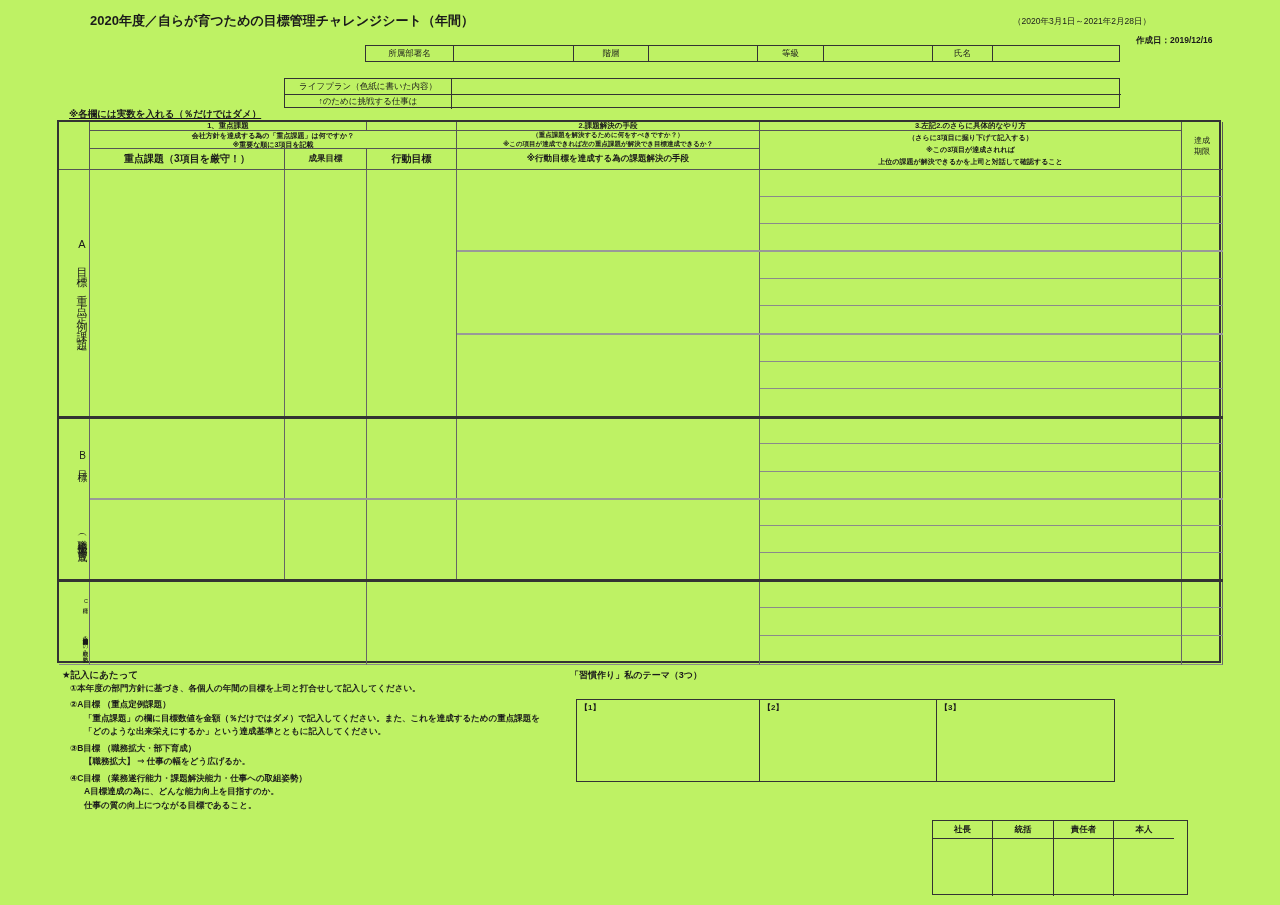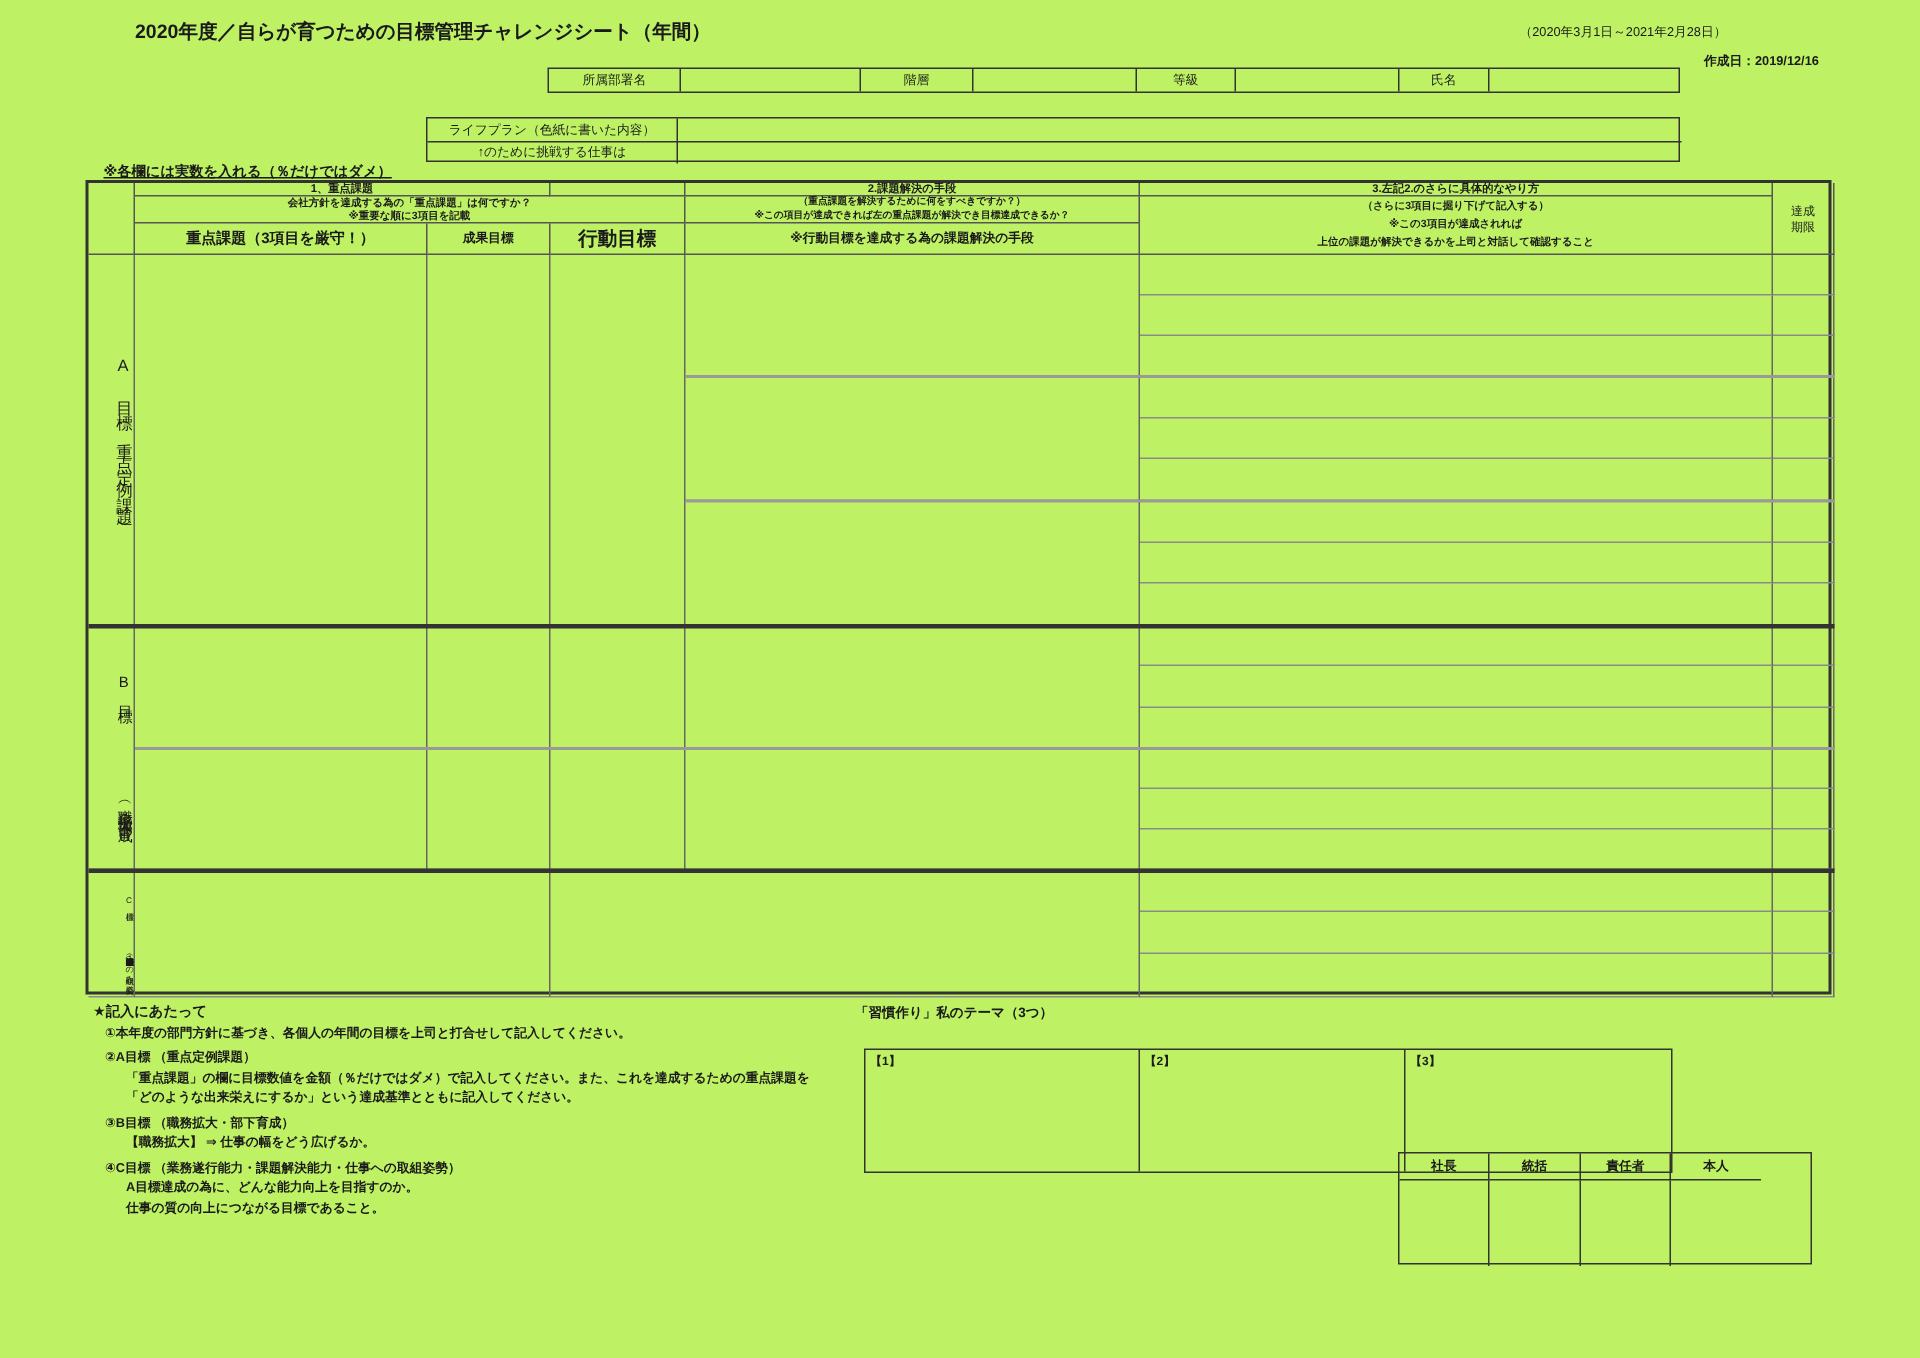--- a/index.html
+++ b/index.html
@@ -40,21 +40,21 @@
   .ind1{padding-left:8px;}
   .ind2{padding-left:22px;}
   .gap{margin-top:3px;}
 
   .habit-title{left:570px;top:669px;font-size:9px;font-weight:bold;}
   .habit-box{left:576px;top:699px;width:539px;height:83px;border:1px solid #333;}
   .habit-cell{position:absolute;top:0;height:100%;box-sizing:border-box;border-right:1px solid #333;
               font-size:8px;font-weight:bold;padding:2px 3px;}
   .habit-cell.last{border-right:none;}
 
-  .approval{left:932px;top:768px;width:276px;height:75px;border:1px solid #333;}
+  .approval{left:932px;top:820px;width:256px;height:75px;border:1px solid #333;}
   .ap-h{position:absolute;top:0;height:18px;box-sizing:border-box;border-right:1px solid #333;border-bottom:1px solid #333;
         font-size:8.5px;font-weight:bold;display:flex;align-items:center;justify-content:center;}
   .ap-s{position:absolute;top:18px;height:57px;box-sizing:border-box;border-right:1px solid #333;}
   .ap-h.last,.ap-s.last{border-right:none;}
 </style>
 </head>
 <body>
 
 <div class="sheet">
 
@@ -86,21 +86,21 @@
 
     <div class="hcell" style="left:0;top:0;width:31px;height:48px;"></div>
     <div class="hcell b" style="left:31px;top:0;width:277px;height:9px;font-size:7.5px;">1、重点課題</div>
     <div class="hcell" style="left:308px;top:0;width:90px;height:9px;"></div>
     <div class="hcell b" style="left:31px;top:9px;width:367px;height:18px;font-size:7px;line-height:9px;">
       <div>会社方針を達成する為の「重点課題」は何ですか？</div>
       <div>※重要な順に3項目を記載</div>
     </div>
     <div class="hcell b" style="left:31px;top:27px;width:195px;height:21px;font-size:10px;">重点課題（3項目を厳守！）</div>
     <div class="hcell b" style="left:226px;top:27px;width:82px;height:21px;font-size:8.5px;">成果目標</div>
-    <div class="hcell b" style="left:308px;top:27px;width:90px;height:21px;font-size:13px;">行動目標</div>
+    <div class="hcell b" style="left:308px;top:27px;width:90px;height:21px;font-size:10px;">行動目標</div>
 
     <div class="hcell b" style="left:398px;top:0;width:303px;height:9px;font-size:7.5px;">2.課題解決の手段</div>
     <div class="hcell b" style="left:398px;top:9px;width:303px;height:18px;font-size:6.5px;line-height:8.5px;">
       <div>（重点課題を解決するために何をすべきですか？）</div>
       <div>※この項目が達成できれば左の重点課題が解決でき目標達成できるか？</div>
     </div>
     <div class="hcell b" style="left:398px;top:27px;width:303px;height:21px;font-size:8.5px;">※行動目標を達成する為の課題解決の手段</div>
 
     <div class="hcell b" style="left:701px;top:0;width:422px;height:9px;font-size:7.5px;">3.左記2.のさらに具体的なやり方</div>
     <div class="hcell b" style="left:701px;top:9px;width:422px;height:39px;font-size:7px;line-height:12px;">

